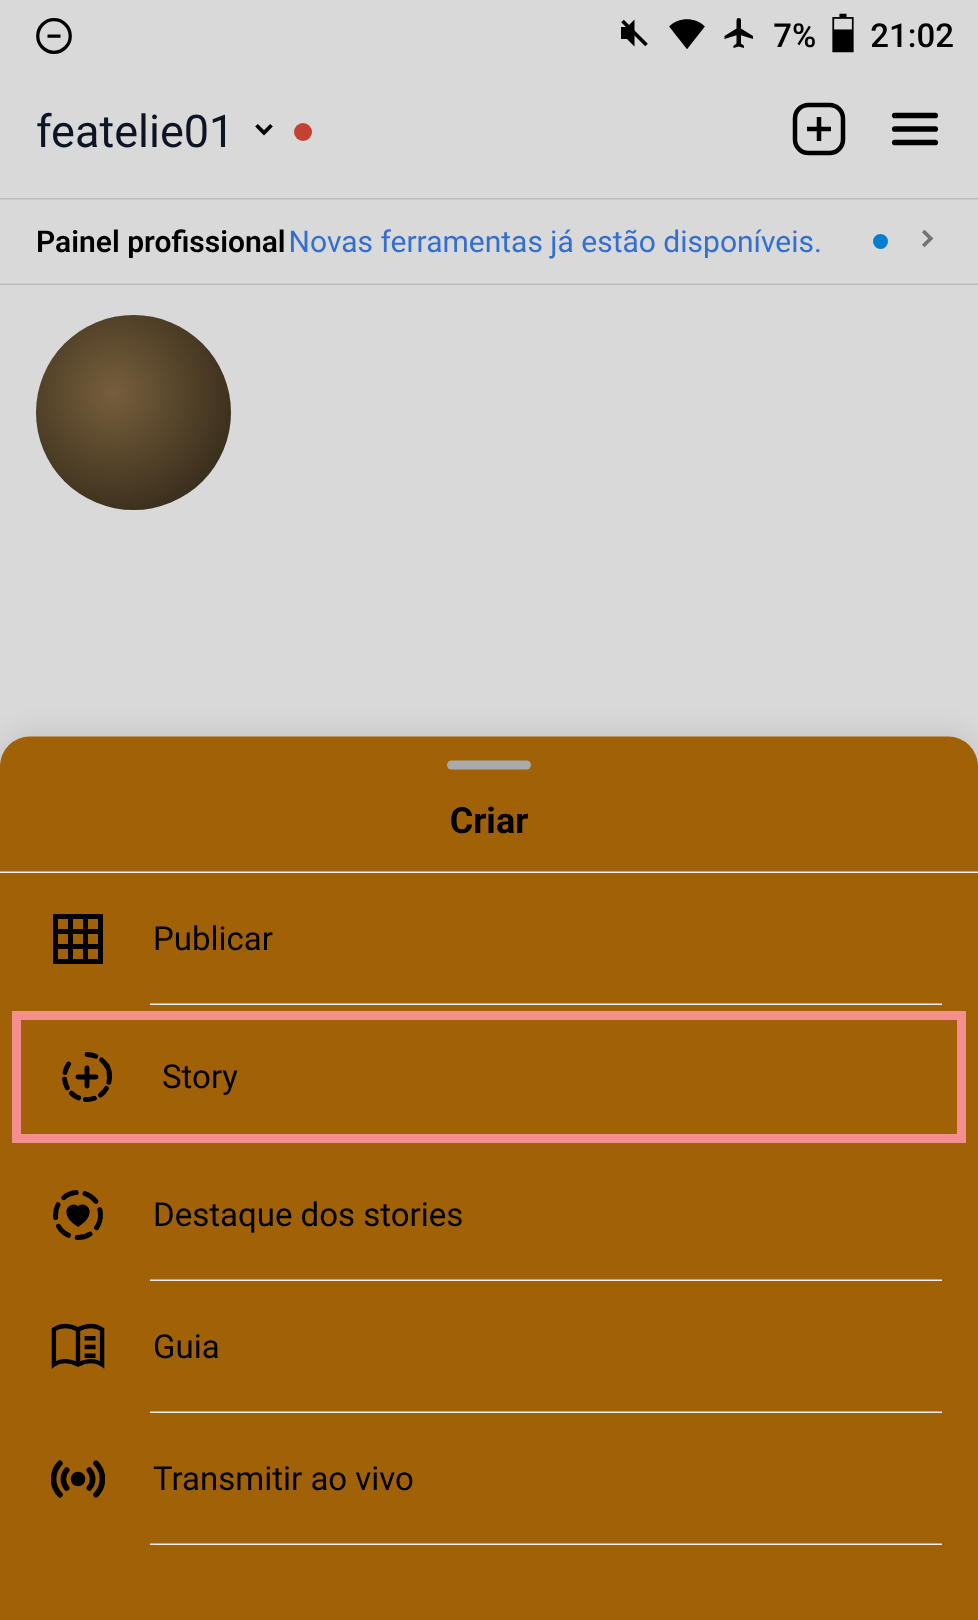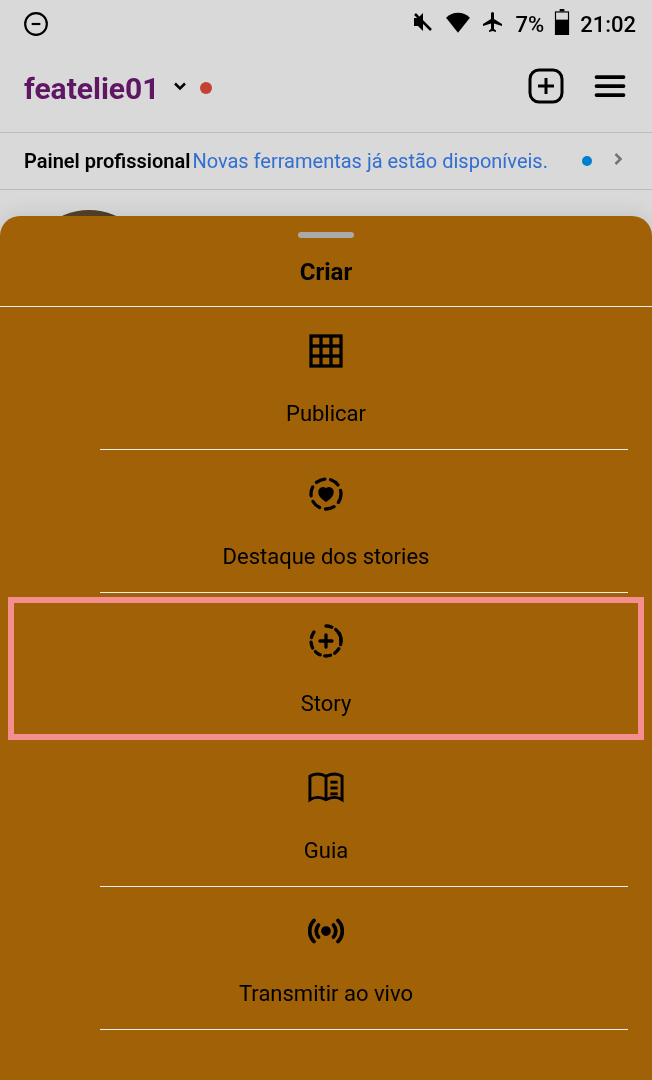--- a/index.html
+++ b/index.html
@@ -51,22 +51,22 @@
       align-items: center;
       padding: 18px 24px 22px 24px;
     }
     .username-area {
       display: flex;
       align-items: center;
       gap: 10px;
     }
     .username {
       font-size: 30px;
-      font-weight: 700;
-      color: #701a75;
+      font-weight: 400;
+      color: #0f172a;
     }
     .red-dot {
       width: 12px;
       height: 12px;
       background: #e74c3c;
       border-radius: 50%;
     }
     .header-actions {
       display: flex;
       align-items: center;
@@ -140,21 +140,20 @@
     }
     .sheet-items {
       padding: 0;
     }
     .sheet-item {
       display: flex;
       align-items: center;
       gap: 30px;
       padding: 24px 32px;
       position: relative;
-      flex-direction: column;
     }
     .sheet-item-label {
       font-size: 22px;
       color: #000;
     }
     .sheet-item::after {
       content: "";
       position: absolute;
       bottom: 0;
       left: 100px;
@@ -279,40 +278,40 @@
           <line x1="2" y1="8.66" x2="22" y2="8.66"></line>
           <line x1="2" y1="15.33" x2="22" y2="15.33"></line>
           <line x1="8.66" y1="2" x2="8.66" y2="22"></line>
           <line x1="15.33" y1="2" x2="15.33" y2="22"></line>
         </svg>
       </span>
       <span class="sheet-item-label">Publicar</span>
     </div>
 
 
-    <div class="sheet-item">
-      <span class="icon-wrap">
-        <svg width="36" height="36" viewBox="0 0 24 24" fill="none" stroke="#000" stroke-width="2.2" stroke-linecap="round">
-          <circle cx="12" cy="12" r="10" stroke-dasharray="6 4"></circle>
-          <path d="M12 16s-4-2.5-4-5a2 2 0 014-1 2 2 0 014 1c0 2.5-4 5-4 5z" fill="#000"></path>
-        </svg>
-      </span>
-      <span class="sheet-item-label">Destaque dos stories</span>
-    </div>
-
     <div class="sheet-item highlighted">
       <span class="icon-wrap">
         <svg width="36" height="36" viewBox="0 0 24 24" fill="none" stroke="#000" stroke-width="2.2" stroke-linecap="round">
           <path d="M12 2a10 10 0 1 1-7.07 2.93" stroke-dasharray="4 3"></path>
           <path d="M21 7a10 10 0 0 1 1 5"></path>
           <line x1="12" y1="8" x2="12" y2="16"></line>
           <line x1="8" y1="12" x2="16" y2="12"></line>
         </svg>
       </span>
       <span class="sheet-item-label">Story</span>
+    </div>
+
+    <div class="sheet-item">
+      <span class="icon-wrap">
+        <svg width="36" height="36" viewBox="0 0 24 24" fill="none" stroke="#000" stroke-width="2.2" stroke-linecap="round">
+          <circle cx="12" cy="12" r="10" stroke-dasharray="6 4"></circle>
+          <path d="M12 16s-4-2.5-4-5a2 2 0 014-1 2 2 0 014 1c0 2.5-4 5-4 5z" fill="#000"></path>
+        </svg>
+      </span>
+      <span class="sheet-item-label">Destaque dos stories</span>
     </div>
 
     <div class="sheet-item">
       <span class="icon-wrap">
         <svg width="38" height="36" viewBox="0 0 26 24" fill="none" stroke="#000" stroke-width="2">
           <path d="M2 4c3-2 7-2 11 0 4-2 8-2 11 0v16c-3-2-7-2-11 0-4-2-8-2-11 0V4z"></path>
           <line x1="13" y1="4" x2="13" y2="20"></line>
           <line x1="16" y1="8" x2="21" y2="8"></line>
           <line x1="16" y1="12" x2="21" y2="12"></line>
           <line x1="16" y1="16" x2="21" y2="16"></line>

